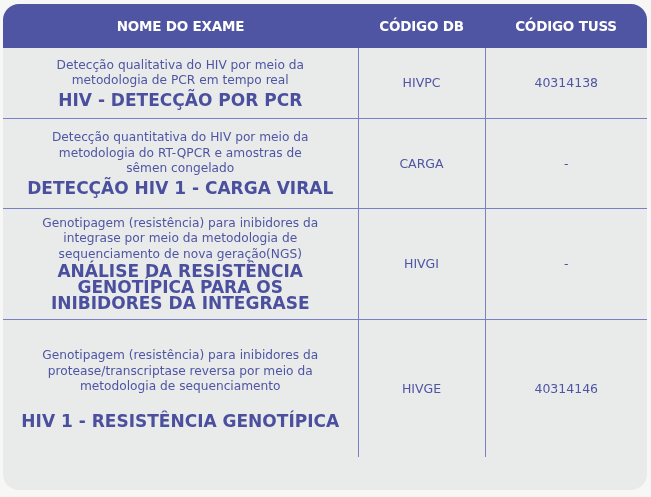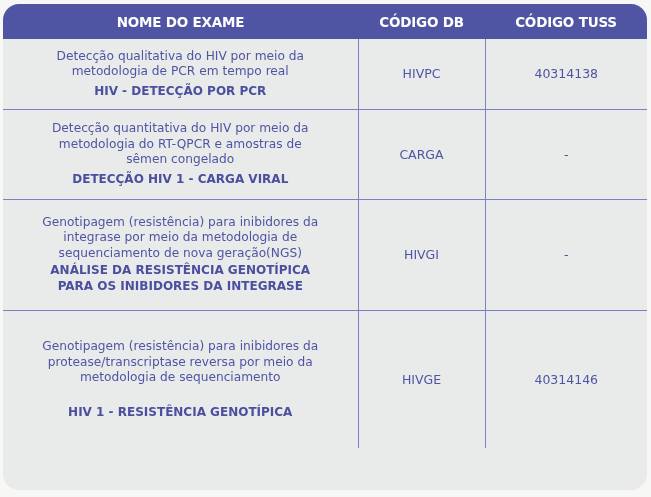--- a/index.html
+++ b/index.html
@@ -24,21 +24,21 @@
     table {
       border-collapse: collapse;
       width: 644px;
       table-layout: fixed;
     }
     col.c1 { width: 355px; }
     col.c2 { width: 127px; }
     col.c3 { width: 162px; }
     thead tr {
       background: #4f55a3;
-      height: 35px;
+      height: 44px;
     }
     th {
       color: #ffffff;
       font-weight: bold;
       font-size: 13.5px;
       text-align: center;
       padding: 0;
       letter-spacing: -0.2px;
     }
     tbody td {
@@ -52,21 +52,21 @@
     tbody tr:first-child td { border-top: none; text-align: center; }
     tbody td:first-child { border-left: none; }
     tbody td:last-child { border-right: none; }
     tbody tr:last-child td { border-bottom: none; }
     .desc {
       line-height: 15.5px;
       color: #4f55a3;
     }
     .title {
       font-weight: bold;
-      font-size: 12px;
+      font-size: 17px;
       line-height: 16px;
       margin-top: 3px;
       color: #4a4f9e;
     }
     .code {
       font-size: 12.5px;
       color: #4f55a3;
     }
     tr.r1 { height: 70px; }
     tr.r2 { height: 78px; }

